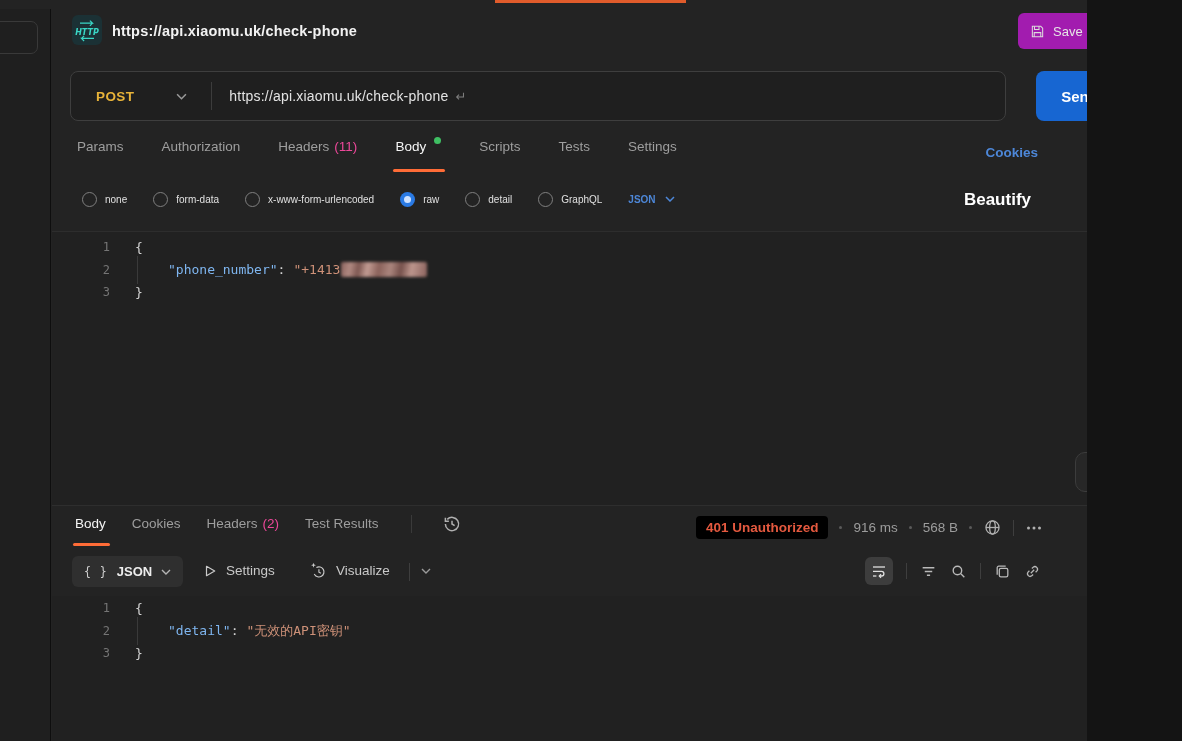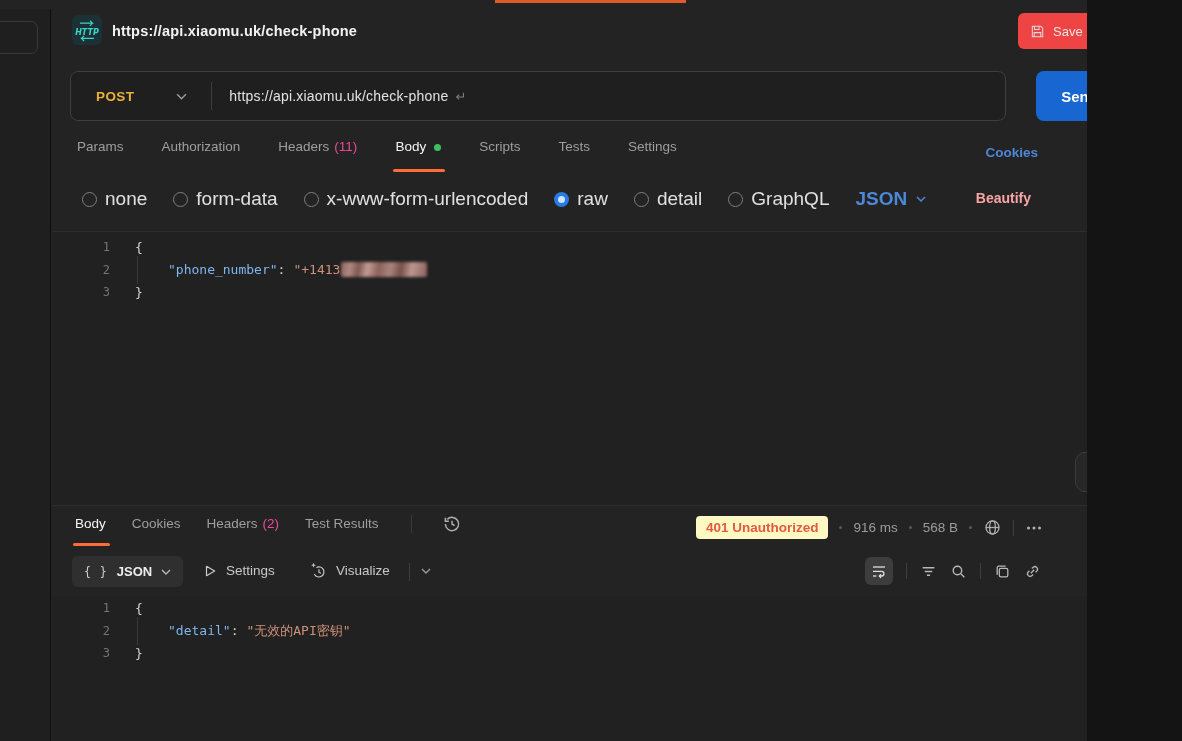--- a/index.html
+++ b/index.html
@@ -14,55 +14,55 @@
   
   .tab-accent { position:absolute; left:495px; top:0; width:191px; height:3px; background:#e05b2b; }
   .left-rail { position:absolute; left:0; top:9px; width:51px; height:732px; background:#1f1f1f; border-right:1px solid #0e0e0e; overflow:hidden; }
   .rail-tab { position:absolute; left:-9px; top:12px; width:47px; height:33px; border:1px solid #393939; border-radius:7px; }
   .right-rail { position:absolute; left:1161px; top:9px; width:21px; height:732px; background:#202020; border-left:1px solid #0e0e0e; }
   .collapse-arrow { position:absolute; left:1167px; top:26px; }
 
   
   .http-badge { position:absolute; left:72px; top:15px; width:30px; height:30px; }
   .page-title { position:absolute; left:112px; top:23px; font-size:14.5px; font-weight:bold; color:#f2f2f2; letter-spacing:.2px; }
-  .save-btn { position:absolute; left:1018px; top:13px; width:122px; height:36px; background:#ef4444; border-radius:6px; display:flex; align-items:center; }
+  .save-btn { position:absolute; left:1018px; top:13px; width:122px; height:36px; background:#a21caf; border-radius:6px; display:flex; align-items:center; }
   .save-main { display:flex; align-items:center; gap:8px; padding:0 12px; height:100%; color:#e6e6e6; font-size:13px; }
   .save-sep { width:1px; height:20px; background:#474747; }
   .save-caret { width:33px; height:100%; display:flex; align-items:center; justify-content:center; }
 
   
   .url-bar { position:absolute; left:70px; top:71px; width:936px; height:50px; background:#1f1f1f; border:1px solid #3e3e3e; border-radius:8px; display:flex; align-items:center; }
   .method-label { margin-left:25px; font-size:13.5px; font-weight:bold; color:#e8b339; letter-spacing:.4px; }
   .method-caret { margin-left:42px; }
   .url-sep { margin-left:24px; width:1px; height:28px; background:#3c3c3c; }
   .url-text { margin-left:17px; font-size:14px; color:#e3e3e3; letter-spacing:.2px; }
   .enter-hint { margin-left:7px; color:#7d7d7d; font-size:13px; }
   .send-btn { position:absolute; left:1015px; top:71px; width:125px; height:50px; background:#1766d2; border-radius:8px; display:flex; align-items:center; overflow:hidden;margin-left:21px; }
   .send-main { flex:1; text-align:center; color:#fff; font-size:15px; font-weight:600; }
   .send-sep { width:1px; height:100%; background:rgba(0,0,0,.28); }
   .send-caret { width:37px; display:flex; justify-content:center; }
 
   
   .req-tabs { position:absolute; left:77px; top:137px; display:flex; gap:38px; font-size:13.5px; color:#9e9e9e; }
-  .tab { position:relative; padding-bottom:15px; line-height:20px; display:flex; align-items:center; cursor:default; }
+  .tab { position:relative; padding-bottom:15px; line-height:20px; display:flex; align-items:flex-start; cursor:default; }
   .tab.active { color:#f5f5f5; }
   .tab.active::after { content:""; position:absolute; left:-2px; right:-4px; bottom:0; height:3px; background:#ff6c37; border-radius:2px; }
   .tab .count { margin-left:5px; color:#ec4899; }
   .tab .count:empty { display:none; }
   .unsaved-dot { width:7px; height:7px; border-radius:50%; background:#3fbf63; margin-left:8px; }
   .cookies-link { position:absolute; right:49px; top:145px; color:#4d87d8; font-size:13.5px; font-weight:600; }
 
   
-  .body-type-row { position:absolute; left:82px; top:188px; height:22px; display:flex; align-items:center; gap:26px; font-size:19px; color:#e0e0e0; }
+  .body-type-row { position:absolute; left:82px; top:188px; height:22px; display:flex; align-items:center; gap:26px; font-size:10px; color:#e0e0e0; }
   .opt { display:flex; align-items:center; gap:8px; }
   .radio { width:15px; height:15px; border-radius:50%; border:1.5px solid #7f7f7f; }
   .opt.checked .radio { border:none; background:#2a7ae4; position:relative; }
   .opt.checked .radio::after { content:""; position:absolute; inset:4px; border-radius:50%; background:#cfe2ff; }
   .format-select { display:flex; align-items:center; gap:9px; color:#4d87d8; font-weight:bold; }
-  .beautify-link { position:absolute; right:56px; top:190px; color:#fca5a5; font-size:14px; font-weight:600;margin-left:25px; }
+  .beautify-link { position:absolute; right:56px; top:190px; color:#ffffff; font-size:17px; font-weight:600;margin-left:25px; }
 
   
   .editor { position:absolute; left:52px; width:1106px; font-family:"DejaVu Sans Mono", monospace; font-size:13px; background:#212121; }
   .req-editor { top:231px; height:274px; border-top:1px solid #2d2d2d; padding-top:4px; }
   .resp-editor { top:596px; height:145px; padding-top:1px; }
   .code-line { display:flex; align-items:center; height:22.5px; }
   .ln { width:58px; text-align:right; color:#757575; font-size:12px; flex:none; }
   .code { margin-left:25px; white-space:pre; color:#d4d4d4; display:flex; align-items:center; height:100%; }
   .indent { display:inline-block; width:33px; height:100%; position:relative; }
   .indent::before { content:""; position:absolute; left:2px; top:-3px; bottom:-3px; border-left:1px solid #3a3a3a; }
@@ -76,21 +76,21 @@
   .postbot-btn { position:absolute; left:1075px; top:452px; width:43px; height:40px; background:#272727; border:1px solid #3c3c3c; border-radius:10px; display:flex; align-items:center; justify-content:center; }
 
   
   .resp-divider { position:absolute; left:52px; top:505px; width:1106px; height:1px; background:#2e2e2e; }
   .resp-tabs { position:absolute; left:75px; top:514px; display:flex; gap:26px; font-size:13.5px; color:#9e9e9e; align-items:flex-start; }
   .resp-tabs .tab { padding-bottom:12px; }
   .rt-divider { width:1px; height:18px; background:#3a3a3a; margin:1px 4px 0 6px; }
   .history-btn { margin-top:0px; }
 
   .status-row { position:absolute; right:44px; top:514px; height:27px; display:flex; align-items:center; gap:11px; font-size:13.5px; color:#9c9c9c; }
-  .status-badge { background:#fef9c3; color:#e4593f; font-weight:600; padding:4px 10px; border-radius:4px; }
+  .status-badge { background:#000000; color:#e4593f; font-weight:600; padding:4px 10px; border-radius:4px; }
   .dot-sep { width:3px; height:3px; border-radius:50%; background:#5a5a5a; }
   .st-divider { width:1px; height:16px; background:#3e3e3e; }
 
   .json-pill { position:absolute; left:72px; top:556px; height:31px; background:#2f2f2f; border-radius:6px; display:flex; align-items:center; gap:9px; padding:0 12px; }
   .braces-glyph { font-family:"DejaVu Sans Mono", monospace; font-size:11.5px; color:#d0d0d0; letter-spacing:1px; }
   .json-pill .lbl { font-size:13px; font-weight:bold; color:#ededed; }
   .tb-btn { position:absolute; display:flex; align-items:center; gap:9px; color:#c9c9c9; font-size:13.5px; }
   .preview-btn { left:203px; top:563px; }
   .visualize-btn { left:308px; top:561px;justify-content:flex-end; }
   .tb-divider { position:absolute; left:409px; top:563px; width:1px; height:18px; background:#3e3e3e; }

